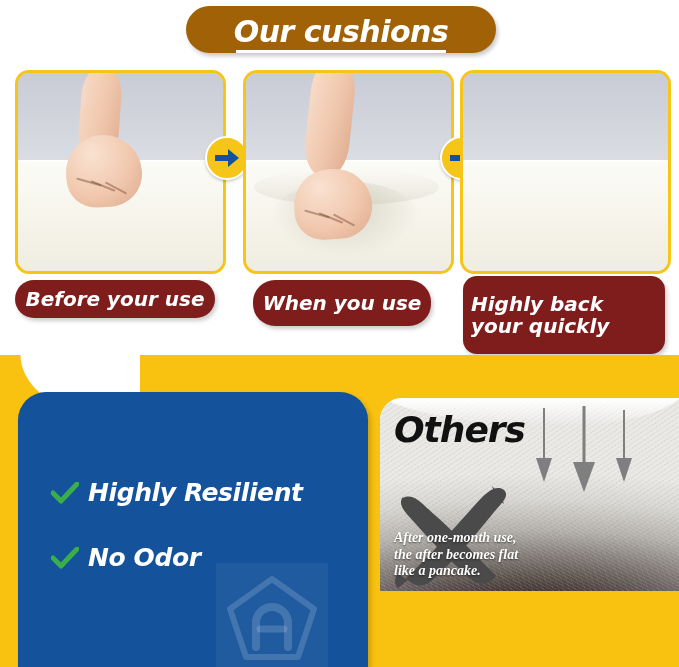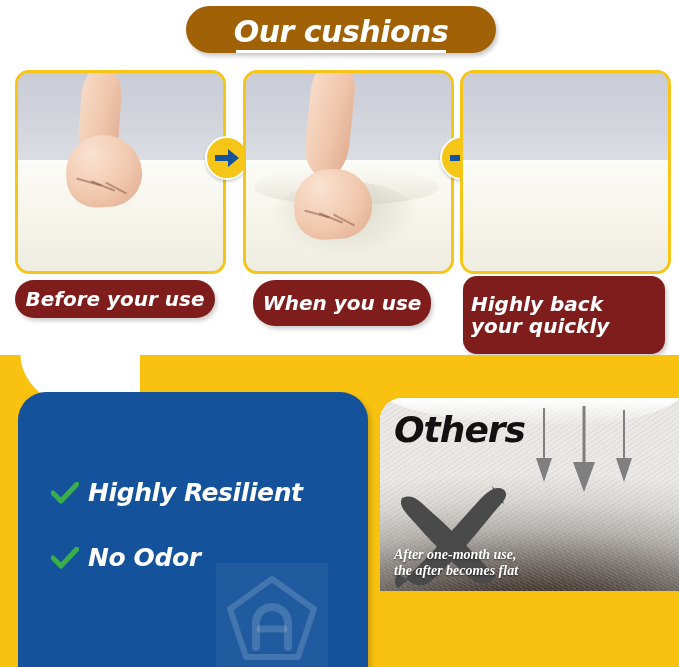--- a/index.html
+++ b/index.html
@@ -302,17 +302,18 @@
                    C20 104 30 106 38 100 C60 82 86 50 102 30 C110 21 118 14 112 8 Z"></path>
           <path d="M100 4 C106 10 110 16 112 22 L104 16 Z"></path>
           <path d="M6 92 C2 96 2 102 6 106 L16 98 Z"></path>
         </g>
       </svg>
     </div>
 
     <div class="others-text">
       <span>After one-month use,</span>
       <span>the after becomes flat</span>
+      <span>like a pancake.</span>
     </div>
 
   </div>
 
 </div>
 
 </body></html>

